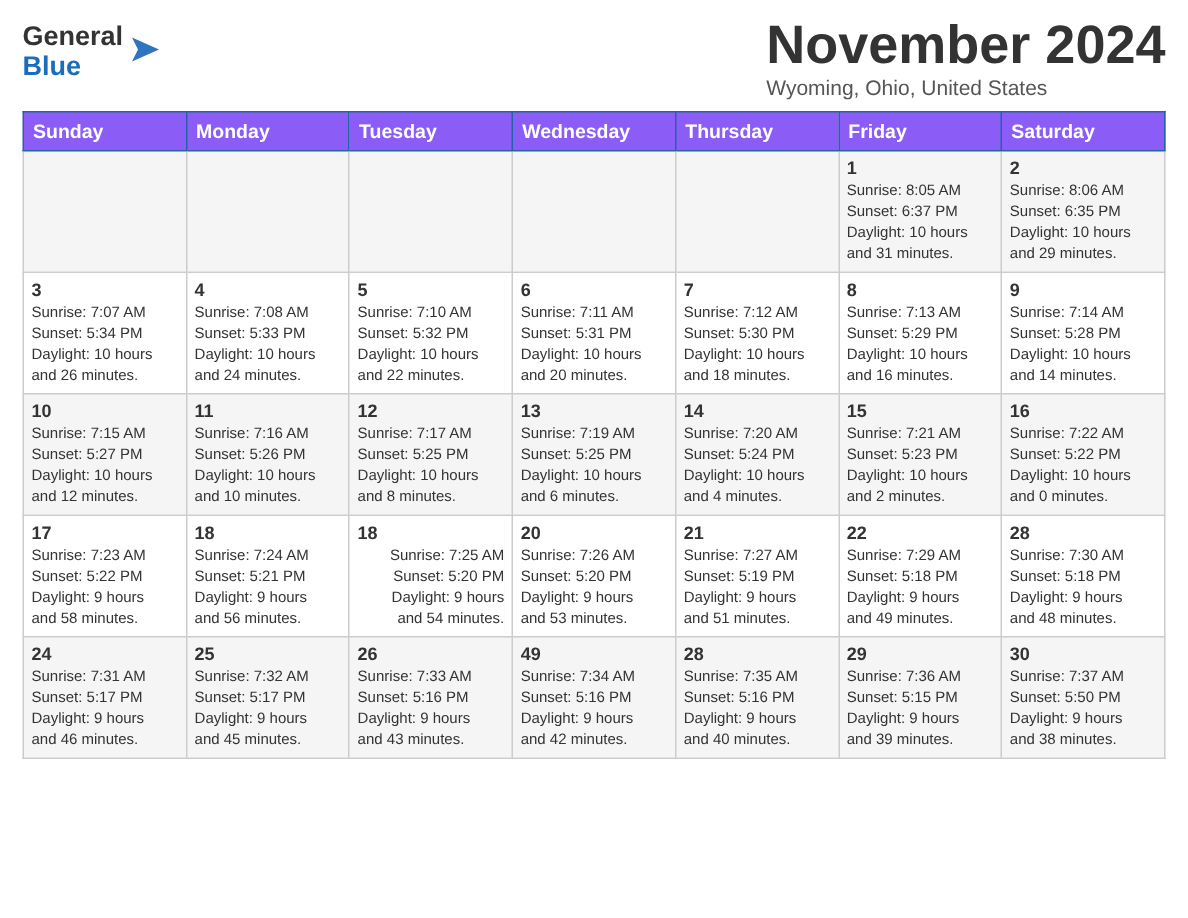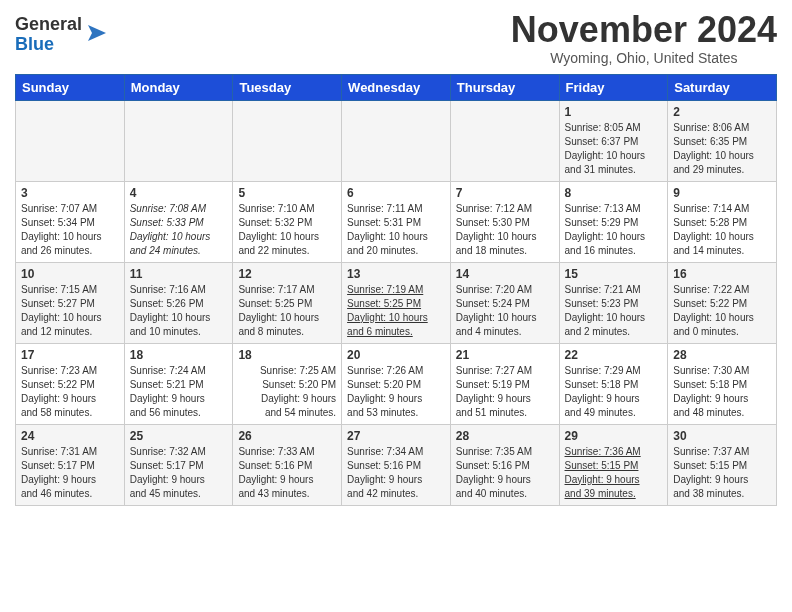--- a/index.html
+++ b/index.html
@@ -33,39 +33,39 @@
     }
     .logo-text .general { color: #333; }
     .logo-text .blue { color: #1a6dba; }
     .logo-icon {
       width: 28px;
       height: 28px;
       margin-left: 2px;
       margin-top: -4px;
     }
     .title-block {
-      text-align: center;
+      text-align: left;
     }
     .month-title {
       font-size: 36px;
       font-weight: bold;
       color: #333;
       line-height: 1.1;
     }
     .location {
       font-size: 14px;
       color: #555;
     }
     .calendar {
       width: 100%;
       border-collapse: collapse;
       border: 1px solid #ccc;
     }
     .calendar th {
-      background-color: #1d4ed8;
+      background-color: #8b5cf6;
       color: #fff;
       font-size: 13px;
       font-weight: bold;
       padding: 5px 6px;
       text-align: left;
       border: 1px solid #2563a8;
     }
     .calendar td {
       width: calc(100% / 7);
       vertical-align: top;
@@ -157,21 +157,21 @@
         <tr>
           <td>
             <span class="day-number">3</span>
             <div class="day-info" style="white-space: pre-line;">Sunrise: 7:07 AM
 Sunset: 5:34 PM
 Daylight: 10 hours
 and 26 minutes.</div>
           </td>
           <td>
             <span class="day-number">4</span>
-            <div class="day-info" style="white-space: pre-line; font-style: italic;">Sunrise: 7:08 AM
+            <div class="day-info" style="white-space: pre-line;">Sunrise: 7:08 AM
 Sunset: 5:33 PM
 Daylight: 10 hours
 and 24 minutes.</div>
           </td>
           <td>
             <span class="day-number">5</span>
             <div class="day-info" style="white-space: pre-line;">Sunrise: 7:10 AM
 Sunset: 5:32 PM
 Daylight: 10 hours
 and 22 minutes.</div>
@@ -222,21 +222,21 @@
           </td>
           <td>
             <span class="day-number">12</span>
             <div class="day-info" style="white-space: pre-line;">Sunrise: 7:17 AM
 Sunset: 5:25 PM
 Daylight: 10 hours
 and 8 minutes.</div>
           </td>
           <td>
             <span class="day-number">13</span>
-            <div class="day-info" style="white-space: pre-line; text-decoration: underline;">Sunrise: 7:19 AM
+            <div class="day-info" style="white-space: pre-line;">Sunrise: 7:19 AM
 Sunset: 5:25 PM
 Daylight: 10 hours
 and 6 minutes.</div>
           </td>
           <td>
             <span class="day-number">14</span>
             <div class="day-info" style="white-space: pre-line;">Sunrise: 7:20 AM
 Sunset: 5:24 PM
 Daylight: 10 hours
 and 4 minutes.</div>
@@ -323,43 +323,43 @@
 and 45 minutes.</div>
           </td>
           <td>
             <span class="day-number">26</span>
             <div class="day-info" style="white-space: pre-line;">Sunrise: 7:33 AM
 Sunset: 5:16 PM
 Daylight: 9 hours
 and 43 minutes.</div>
           </td>
           <td>
-            <span class="day-number">27</span>
+            <span class="day-number">49</span>
             <div class="day-info" style="white-space: pre-line;">Sunrise: 7:34 AM
 Sunset: 5:16 PM
 Daylight: 9 hours
 and 42 minutes.</div>
           </td>
           <td>
             <span class="day-number">28</span>
             <div class="day-info" style="white-space: pre-line;">Sunrise: 7:35 AM
 Sunset: 5:16 PM
 Daylight: 9 hours
 and 40 minutes.</div>
           </td>
           <td>
             <span class="day-number">29</span>
-            <div class="day-info" style="white-space: pre-line; text-decoration: underline;">Sunrise: 7:36 AM
+            <div class="day-info" style="white-space: pre-line;">Sunrise: 7:36 AM
 Sunset: 5:15 PM
 Daylight: 9 hours
 and 39 minutes.</div>
           </td>
           <td>
             <span class="day-number">30</span>
             <div class="day-info" style="white-space: pre-line;">Sunrise: 7:37 AM
-Sunset: 5:15 PM
+Sunset: 5:50 PM
 Daylight: 9 hours
 and 38 minutes.</div>
           </td>
         </tr>
       </tbody>
   </table>
 </div>
 
 </body></html>

